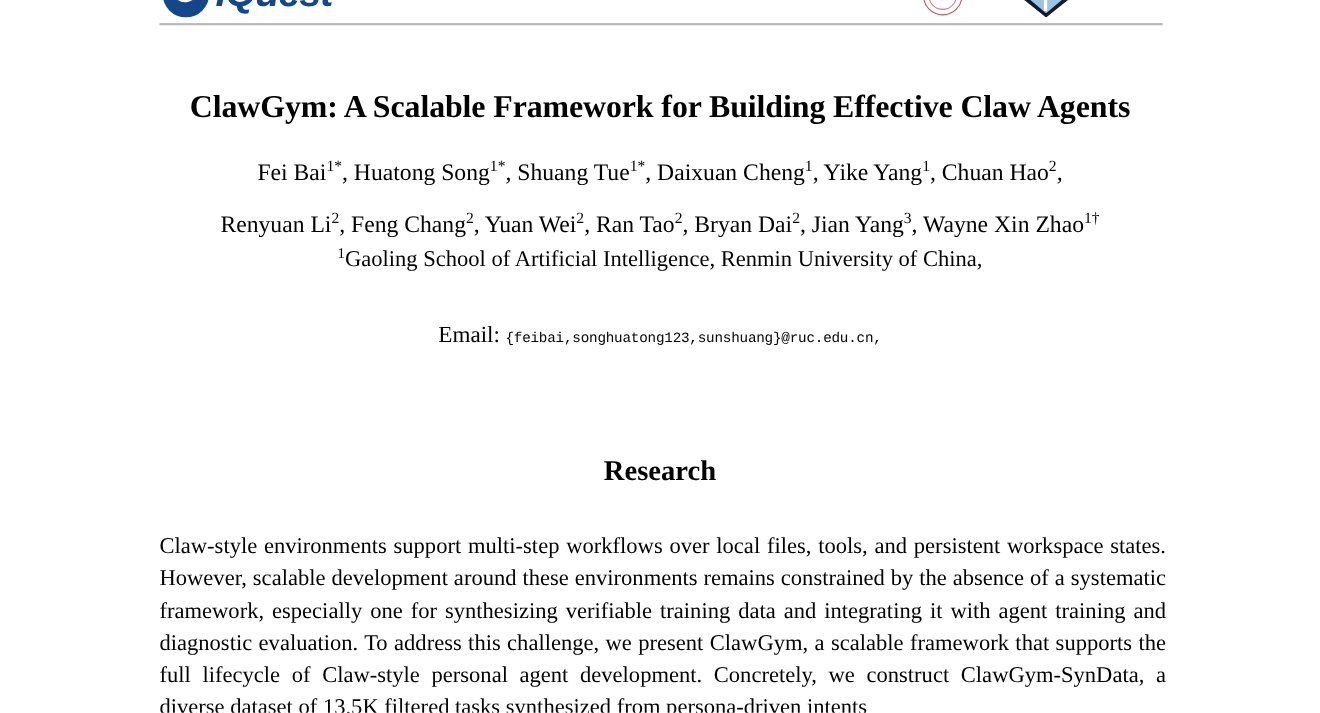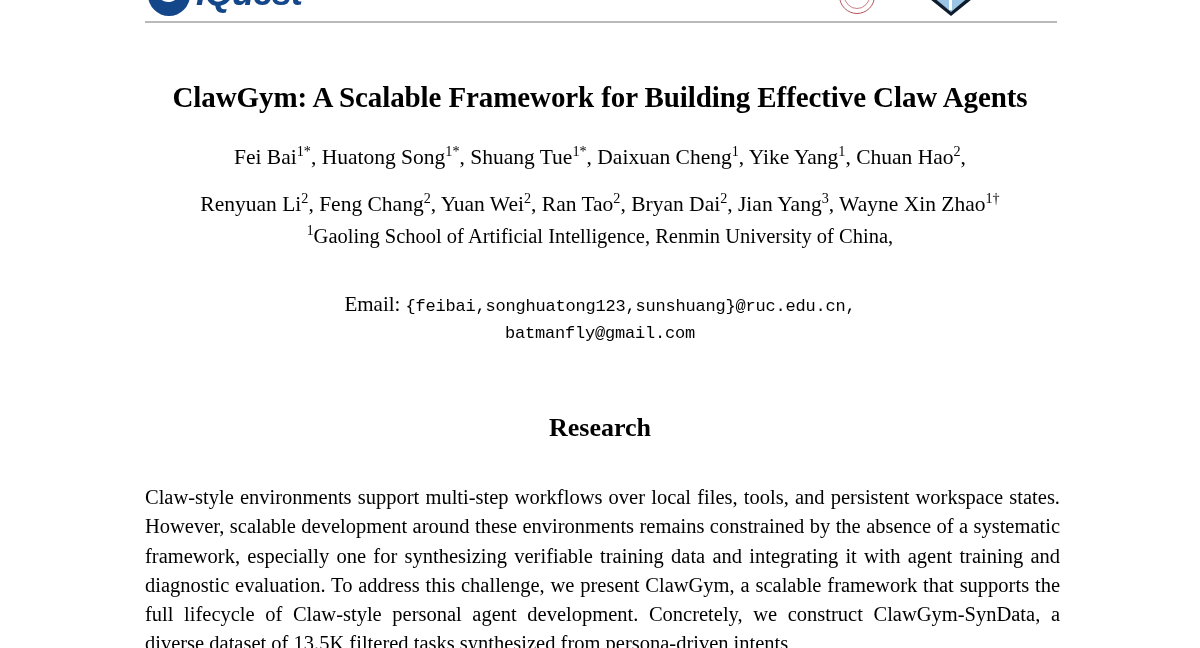--- a/index.html
+++ b/index.html
@@ -225,21 +225,21 @@
     position: absolute;
     left: 0px;
     width: 920px;
     text-align: center;
     font-size: 20px;
   }
   #email-line-1 { top: 292px; }
   #email-line-2 { top: 320px; }
   .mono {
     font-family: "Liberation Mono", "DejaVu Sans Mono", monospace;
-    font-size: 17px;
+    font-size: 13px;
     letter-spacing: -0.2px;
   }
   .email-label {
     font-size: 21px;
   }
 
   
   #abstract-heading {
     position: absolute;
     left: 0px;
@@ -312,20 +312,17 @@
 
   <div class="affil-line" id="affil-line-1">
     <sup>1</sup><span>Gaoling School of Artificial Intelligence, Renmin University of China,</span>
   </div>
 
 
   <div class="email-line" id="email-line-1">
     <span class="email-label">Email:</span>
     <span class="mono">{feibai,songhuatong123,sunshuang}@ruc.edu.cn,</span>
   </div>
-  <div class="email-line" id="email-line-2">
-    <span class="mono">batmanfly@gmail.com</span>
-  </div>
 
   <div id="abstract-heading">Research</div>
   <div id="abstract-body"><span>Claw-style environments support multi-step workflows over local files, tools, and persistent workspace states. However, scalable development around these environments remains constrained by the absence of a systematic framework, especially one for synthesizing verifiable training data and integrating it with agent training and diagnostic evaluation. To address this challenge, we present </span><b>ClawGym</b><span>, a scalable framework that supports the full lifecycle of Claw-style personal agent development.  Concretely, we construct </span><b>ClawGym-SynData</b><span>, a diverse dataset of 13.5K filtered tasks synthesized from persona-driven intents</span></div>
 
 </div>
 
 </body></html>

